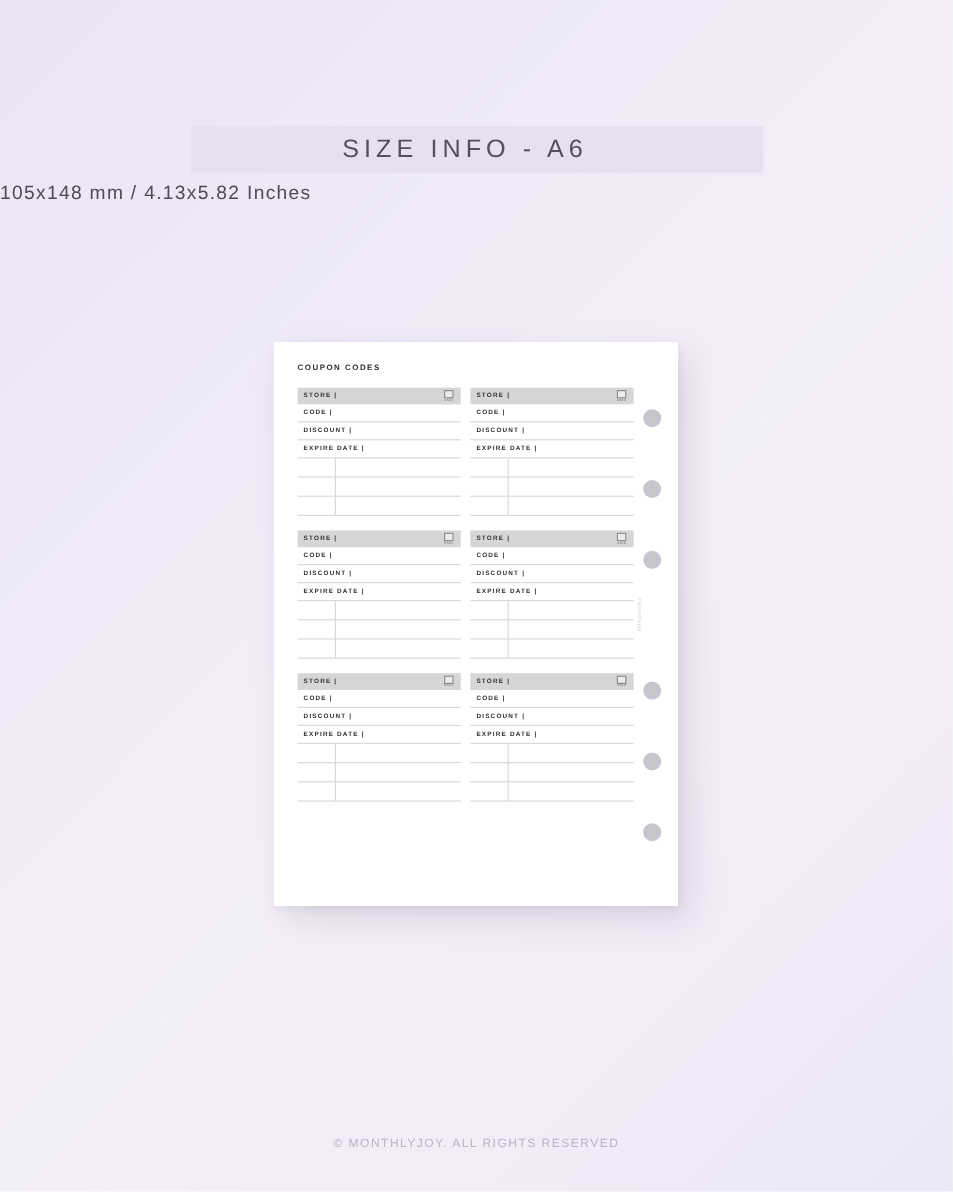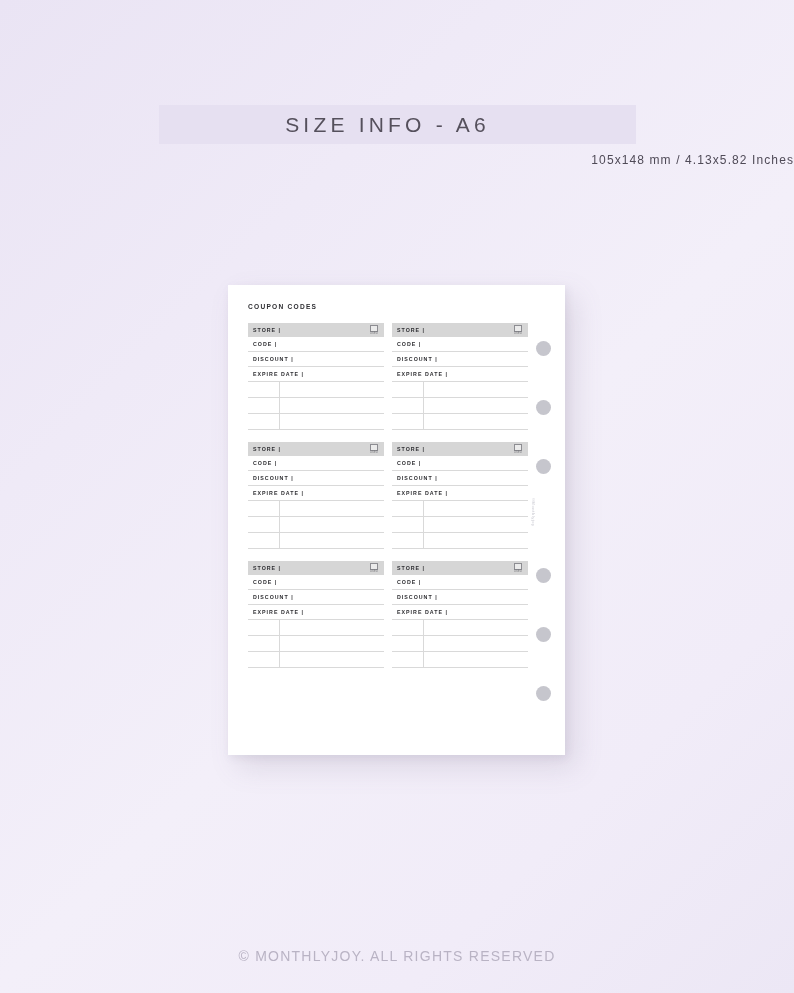--- a/index.html
+++ b/index.html
@@ -36,22 +36,22 @@
     font-size: 21px;
     letter-spacing: 4.2px;
     color: #55505c;
     font-weight: 400;
   }
   .subtitle {
     position: absolute;
     left: 0;
     top: 153px;
     width: 794px;
-    text-align: right;
-    font-size: 12px;
+    text-align: left;
+    font-size: 16px;
     letter-spacing: 1.1px;
     color: #4f4a57;
     font-weight: 400;
   }
 
   
   .page-shadow {
     position: absolute;
     left: 228px;
     top: 285px;
@@ -196,21 +196,21 @@
     white-space: nowrap;
   }
 
   
   .footer {
     position: absolute;
     left: 0;
     top: 948px;
     width: 794px;
     text-align: center;
-    font-size: 14px;
+    font-size: 10px;
     letter-spacing: 1.25px;
     color: #b9b3c4;
   }
 </style>
 </head>
 <body>
 
 <div class="banner"></div>
 <div class="banner-title">SIZE INFO - A6</div>
 <div class="subtitle">105x148 mm / 4.13x5.82 Inches</div>

